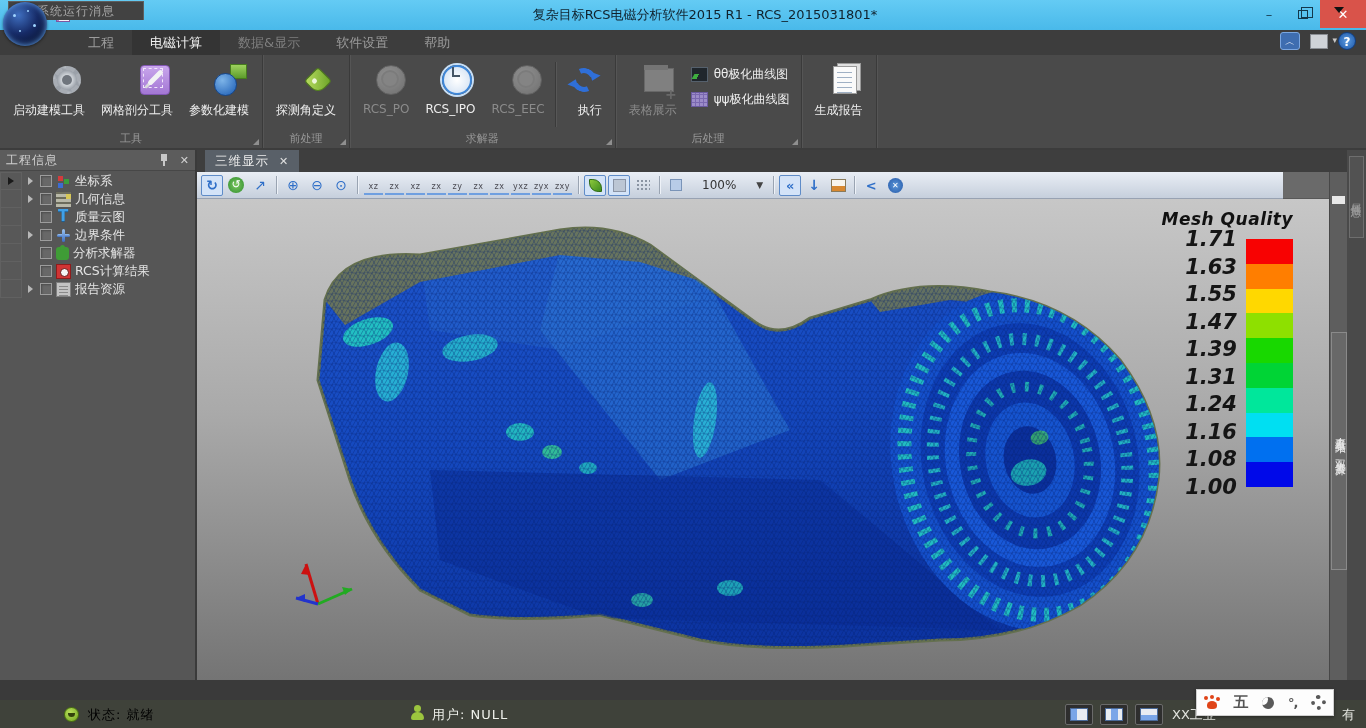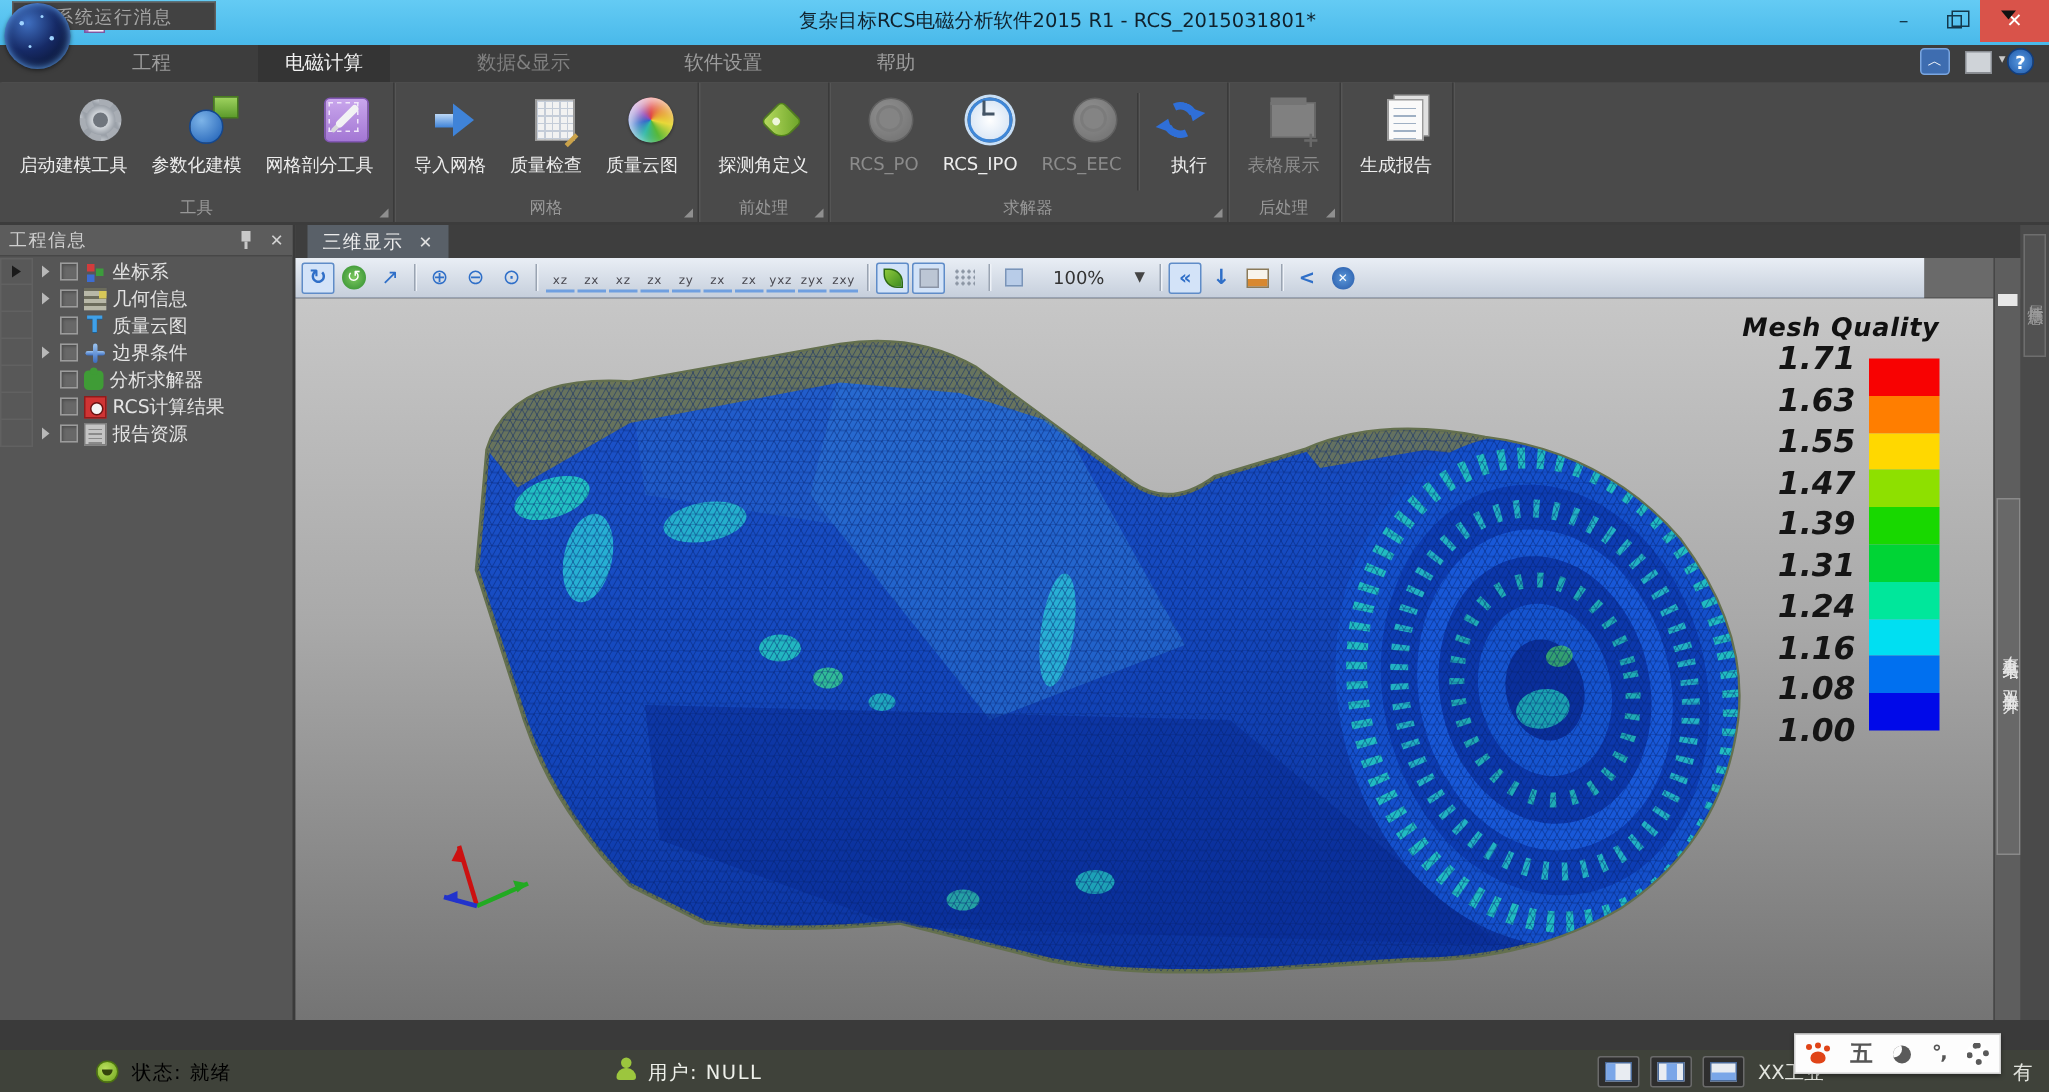--- a/index.html
+++ b/index.html
@@ -25,21 +25,21 @@
     color:#10212c; font-size:13px;padding-left:44px; }
   #win-controls { right:0; top:0; height:28px; display:flex; }
   .winbtn { width:34px; height:28px; display:flex; align-items:center; justify-content:center;
     color:#163; color:#13384c; font-size:13px; }
   .winbtn.close { width:46px; background:#d9534a; color:#fff; }
   .win-restore { width:10px; height:9px; border:1px solid #13384c; position:relative; background:transparent; }
   .win-restore::before { content:""; position:absolute; left:2px; top:-4px; width:10px; height:9px; border:1px solid #13384c; }
 
   
   #menubar { left:0; top:30px; width:1366px; height:25px; background:#3d3d3d; display:flex; align-items:stretch; }
-  #menu-tabs { display:flex; margin-left:70px;gap:40px; }
+  #menu-tabs { display:flex; margin-left:70px; }
   .mtab { padding:0 18px; line-height:25px; color:#9c9c9c; font-size:13px; }
   .mtab.active { background:#343434; color:#f2f2f2; }
   .mtab.dim { color:#7f7f7f; }
   #menu-right { position:absolute; right:10px; top:32px; display:flex; gap:10px; align-items:center; }
   .mr-up { width:20px; height:18px; background:#3e6db0; border:1px solid #7aa6e0; border-radius:3px;
     color:#fff; font-size:10px; text-align:center; line-height:17px; }
   .mr-mon { width:18px; height:15px; background:#cfd3d8; border:1px solid #8a8e94; position:relative; }
   .mr-mon::after { content:"▾"; position:absolute; right:-10px; top:0; color:#c8c8c8; font-size:9px; }
   .mr-help { width:18px; height:18px; border-radius:50%; background:radial-gradient(#5a9ae0,#1d57a8);
     color:#fff; text-align:center; line-height:18px; font-size:12px; font-weight:bold; border:1px solid #123e7e; }
@@ -294,66 +294,42 @@
   <div id="ribbon" class="abs">
     <div class="rgroup">
       <div class="ritems">
         <div class="rbtn">
           <span class="ric">
               <span class="icon-gear"></span>
             </span>
           <span class="rb-label">启动建模工具</span>
         </div>
         <div class="rbtn">
+          <span class="ric">
+              <span class="icon-meshtool"></span>
+            </span>
+          <span class="rb-label">网格剖分工具</span>
+        </div>
+        <div class="rbtn">
           <span class="ric icon-param">
               <span class="pp-sq"></span>
               <span class="pp-ci"></span>
             </span>
           <span class="rb-label">参数化建模</span>
         </div>
-        <div class="rbtn">
-          <span class="ric">
-              <span class="icon-meshtool"></span>
-            </span>
-          <span class="rb-label">网格剖分工具</span>
-        </div>
       </div>
       <div class="rlabel">工具</div>
       <span class="rlauncher"></span>
     </div>
+
 
     <div class="rgroup">
       <div class="ritems">
         <div class="rbtn">
           <span class="ric">
-              <span class="icon-import"></span>
-            </span>
-          <span class="rb-label">导入网格</span>
-        </div>
-        <div class="rbtn">
-          <span class="ric">
-              <span class="icon-qcheck"></span>
-            </span>
-          <span class="rb-label">质量检查</span>
-        </div>
-        <div class="rbtn">
-          <span class="ric">
-              <span class="icon-qcloud"></span>
-            </span>
-          <span class="rb-label">质量云图</span>
-        </div>
-      </div>
-      <div class="rlabel">网格</div>
-      <span class="rlauncher"></span>
-    </div>
-
-    <div class="rgroup">
-      <div class="ritems">
-        <div class="rbtn">
-          <span class="ric">
               <span class="icon-probe"></span>
             </span>
           <span class="rb-label">探测角定义</span>
         </div>
       </div>
       <div class="rlabel">前处理</div>
       <span class="rlauncher"></span>
     </div>
 
     <div class="rgroup">
@@ -388,20 +364,30 @@
       <span class="rlauncher"></span>
     </div>
 
     <div class="rgroup">
       <div class="ritems">
         <div class="rbtn disabled">
           <span class="ric">
               <span class="icon-table"></span>
             </span>
           <span class="rb-label">表格展示</span>
+        </div>
+        <div class="rstack">
+          <div class="rsmall">
+            <span class="ic16 ic-curve1"></span>
+            <span>θθ极化曲线图</span>
+          </div>
+          <div class="rsmall">
+            <span class="ic16 ic-curve2"></span>
+            <span>ψψ极化曲线图</span>
+          </div>
         </div>
       </div>
       <div class="rlabel">后处理</div>
       <span class="rlauncher"></span>
     </div>
 
     <div class="rgroup">
       <div class="ritems">
         <div class="rbtn">
           <span class="ric">

